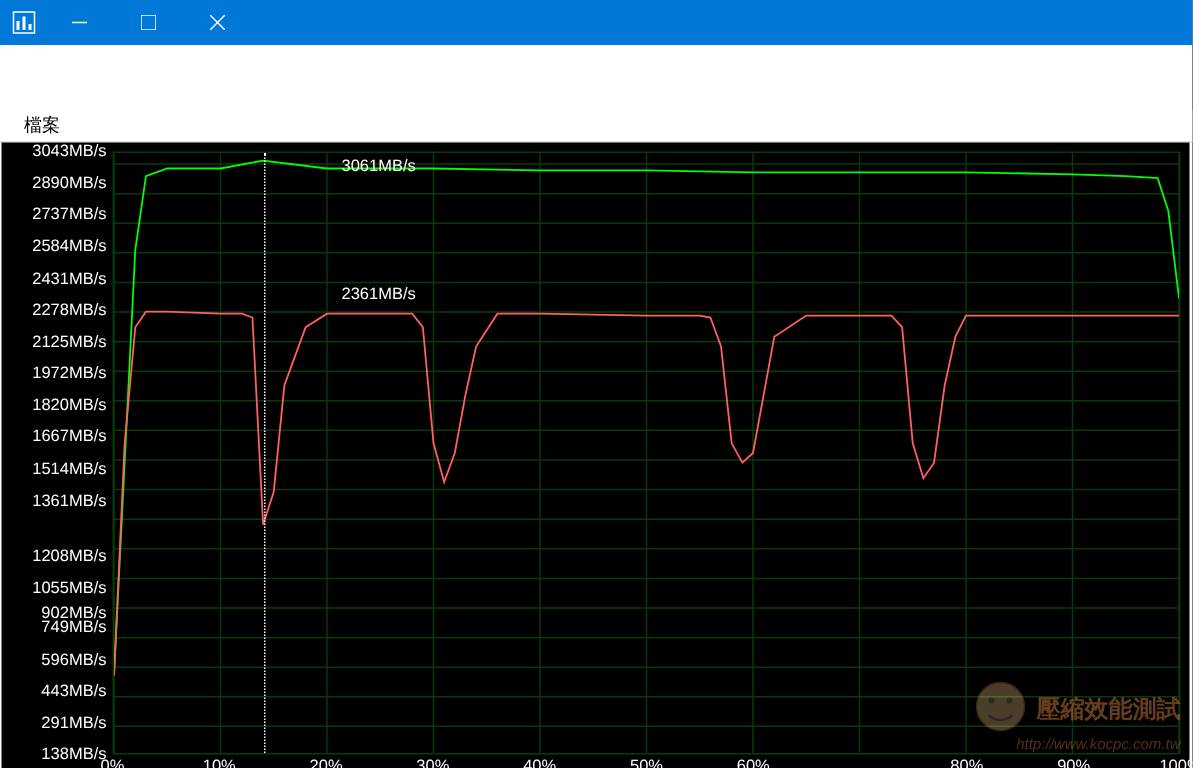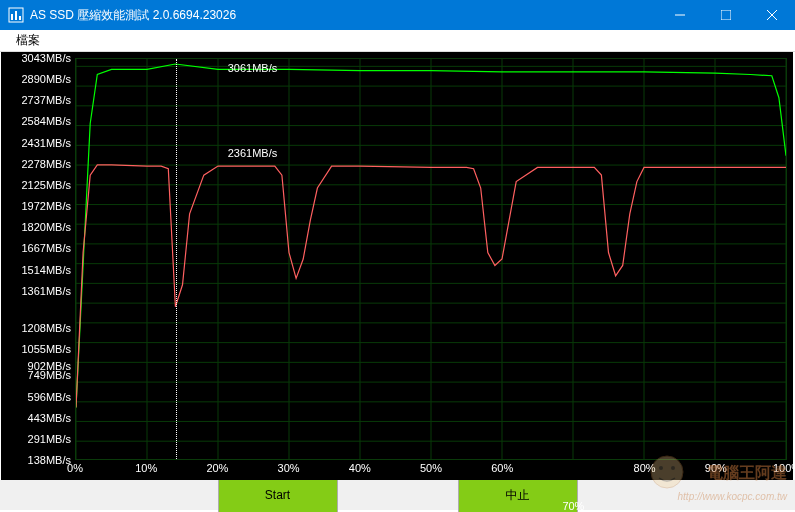--- a/index.html
+++ b/index.html
@@ -2,21 +2,21 @@
 <html><head>
 <meta charset="utf-8">
 <style>
 * { margin: 0; padding: 0; box-sizing: border-box; }
 body { width: 795px; height: 512px; font-family: "Microsoft JhengHei", Arial, sans-serif; background: #fff; overflow: hidden; position: relative; }
 .titlebar { height: 30px; background: #0078d7; color: #fff; display: flex; align-items: center; padding-left: 8px; font-size: 12px; }
 .titlebar .icon { width: 16px; height: 16px; margin-right: 6px; display: inline-flex; }
 .titlebar .title { flex: 1; }
 .winbtns { display: flex; height: 100%; }
 .winbtn { width: 46px; display: flex; align-items: center; justify-content: center; color: #fff; }
-.menubar { height: 22px; background: #fff; display: flex; align-items: center; padding-left: 8px; font-size: 12px; border-bottom: 1px solid #ddd; }
+.menubar { height: 22px; background: #fff; display: flex; align-items: center; padding-left: 8px; font-size: 12px; border-bottom: 1px solid #ddd; margin-top: 43px; }
 .menubar .menuitem { padding: 2px 8px; cursor: default; }
 .chart-area { position: relative; width: 792px; height: 428px; background: #000; margin: 0 1px; }
 .y-axis { position: absolute; left: 0; top: 0; width: 74px; height: 408px; }
 .y-label { position: absolute; right: 4px; color: #fff; font-size: 11px; white-space: nowrap; }
 .x-axis { position: absolute; left: 74px; bottom: 0; right: 0; height: 20px; }
 .x-label { position: absolute; top: 2px; color: #fff; font-size: 11px; transform: translateX(-50%); }
 .plot { position: absolute; left: 74px; top: 6px; right: 6px; bottom: 20px; border: 1px solid #0a3a0a; }
 .plot svg { position: absolute; inset: 0; width: 100%; height: 100%; }
 .marker-line { position: absolute; top: 0; bottom: 0; border-left: 1px dotted #fff; }
 .marker-label { position: absolute; color: #fff; font-size: 11px; white-space: nowrap; margin-left: 48px; }
@@ -33,21 +33,20 @@
 
 <div class="titlebar">
   <span class="icon">
     <svg viewBox="0 0 16 16">
         <rect x="1" y="1" width="14" height="14" fill="none" stroke="#fff" stroke-width="1"></rect>
         <rect x="3" y="7" width="2" height="6" fill="#fff"></rect>
         <rect x="7" y="4" width="2" height="9" fill="#fff"></rect>
         <rect x="11" y="9" width="2" height="4" fill="#fff"></rect>
       </svg>
   </span>
-  <span class="title">AS SSD 壓縮效能測試 2.0.6694.23026</span>
   <div class="winbtns">
     <div class="winbtn">
         <svg width="10" height="10">
           <line x1="0" y1="5" x2="10" y2="5" stroke="#fff" stroke-width="1"></line>
         </svg>
       </div>
     <div class="winbtn">
         <svg width="10" height="10">
           <rect x="0" y="0" width="10" height="10" fill="none" stroke="#fff" stroke-width="1"></rect>
         </svg>
@@ -149,14 +148,14 @@
 </div>
 
 <div class="watermark-face">
   <svg width="36" height="36">
       <circle cx="18" cy="18" r="16" fill="#f5d090" stroke="#c08040" stroke-width="1" opacity="0.6"></circle>
       <circle cx="12" cy="14" r="2" fill="#333" opacity="0.6"></circle>
       <circle cx="24" cy="14" r="2" fill="#333" opacity="0.6"></circle>
       <path d="M10 24 Q18 30 26 24" fill="none" stroke="#333" stroke-width="1.5" opacity="0.6"></path>
     </svg>
 </div>
-<div class="watermark">電腦王阿達</div>
+<div class="watermark">壓縮效能測試</div>
 <div class="watermark-sub">http://www.kocpc.com.tw</div>
 
 </body></html>

